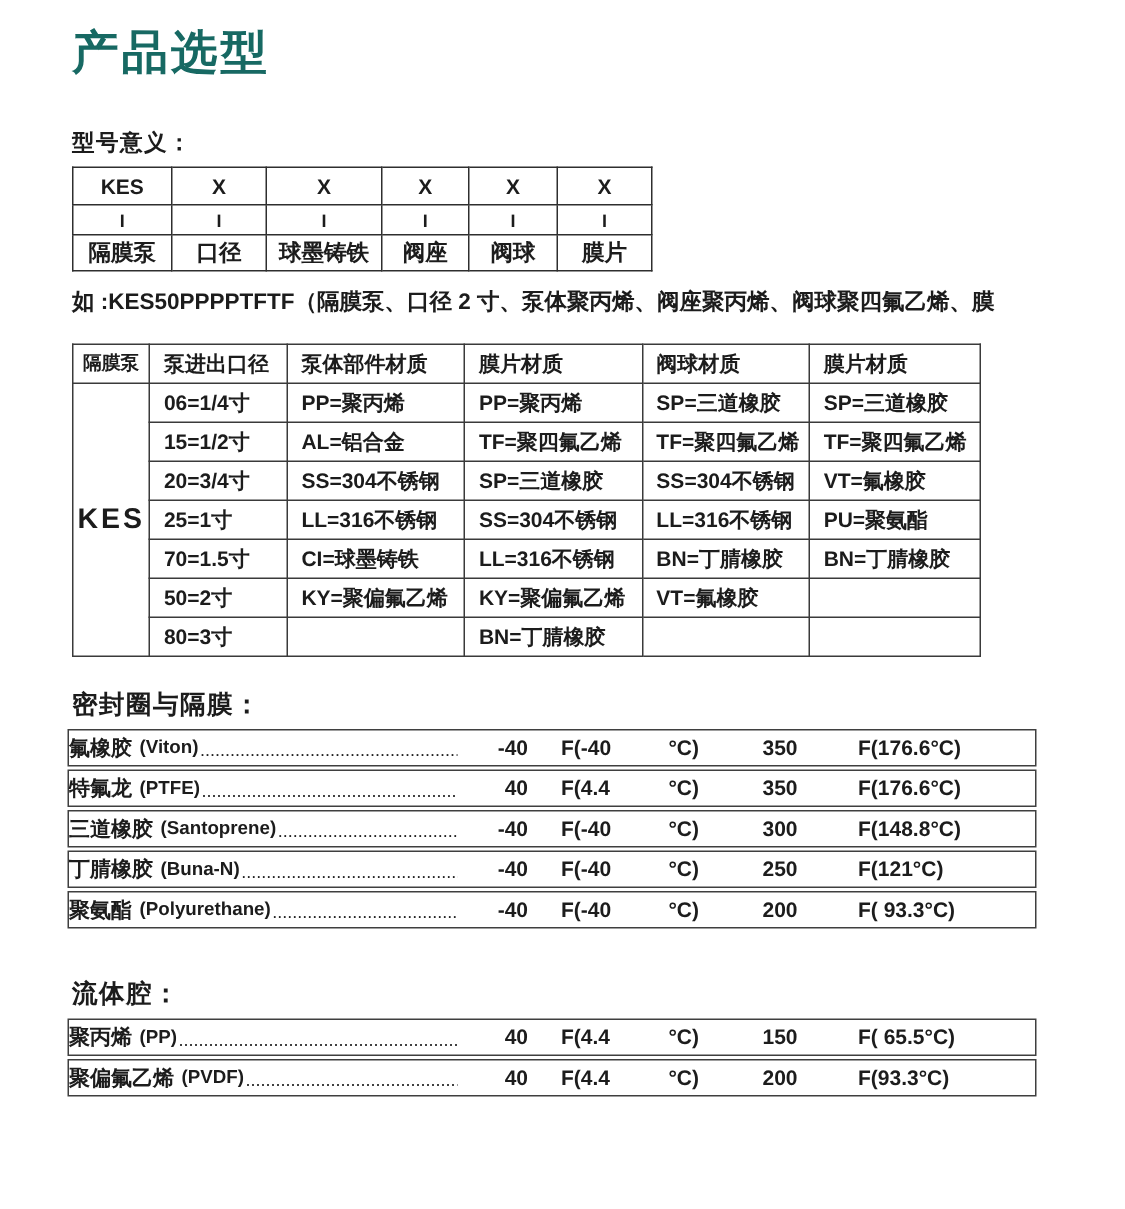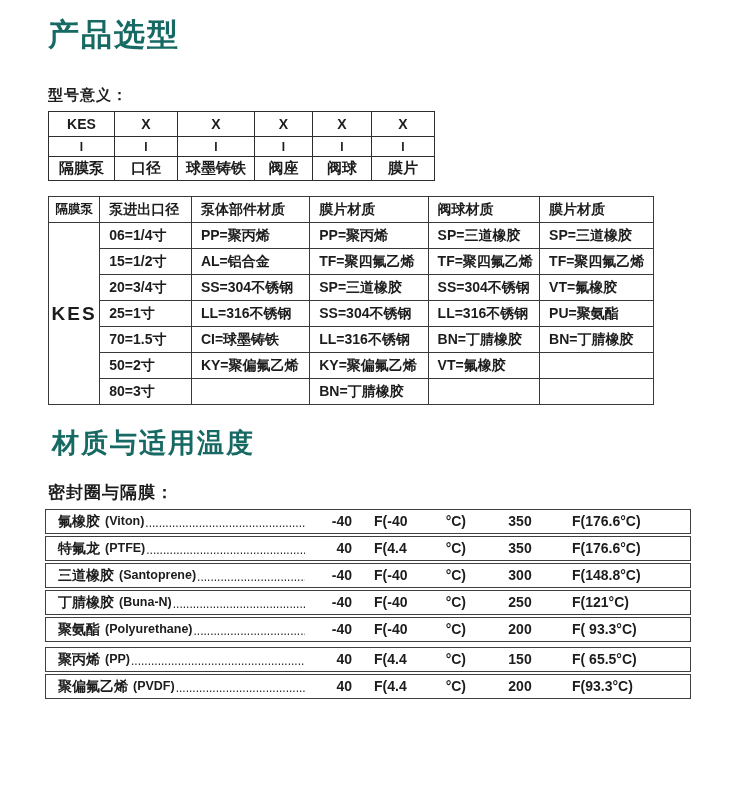--- a/index.html
+++ b/index.html
@@ -35,21 +35,21 @@
     overflow:hidden; white-space:nowrap;
   }
   table.sel th.hc { text-align:center; padding:0; font-size:12.5px; }
   table.sel td.kes { text-align:center; padding:0; font-size:19px; font-weight:bold; letter-spacing:2px; }
 
   
   .ttable { width:646px; margin-top:5px; margin-left:-3px; }
   .trow {
     display:flex; align-items:center; box-sizing:border-box;
     height:25px; border:1.4px solid #3f3f3f; margin-top:2px;
-    padding:0 10px 0 12px; font-size:14px; font-weight:bold; line-height:25px;
+    padding:0 10px 0 0; font-size:14px; font-weight:bold; line-height:25px;
   }
   .trow:first-child { margin-top:0; }
   .nzh { white-space:nowrap; }
   .nen { margin-left:5px; font-size:12.5px; font-weight:600; white-space:nowrap;text-align:center; }
   .dots { flex:1; overflow:hidden; white-space:nowrap; font-weight:normal; font-size:12px; color:#222; transform:translateY(2px); margin:0 1px; }
   .dots::after { content:"......................................................................................................................................................."; }
   .cminf { width:46px; text-align:right; white-space:pre; }
   .cminc { width:92px; margin-left:22px; display:flex; justify-content:space-between;gap:32px; }
   .cmaxf { width:56px; margin-left:26px; text-align:center; }
   .cmaxc { width:108px; margin-left:24px; display:flex; justify-content:flex-start; }
@@ -96,20 +96,21 @@
         <td>口径</td>
         <td>球墨铸铁</td>
         <td>阀座</td>
         <td>阀球</td>
         <td>膜片</td>
       </tr>
     </tbody>
   </table>
 
   <div class="example">
+    <div>如 :KES50PPPPTFTF（隔膜泵、口径 2 寸、泵体聚丙烯、阀座聚丙烯、阀球聚四氟乙烯、膜</div>
   </div>
 
   <table class="sel">
     <colgroup>
       <col style="width:55px">
         <col style="width:100px">
         <col style="width:126px">
       <col style="width:126px">
         <col style="width:116px">
         <col style="width:120px">
@@ -169,21 +170,20 @@
       <tr>
         <td>80=3寸</td>
         <td></td>
         <td>BN=丁腈橡胶</td>
         <td></td>
         <td></td>
       </tr>
     </tbody>
   </table>
 
-  <h2 class="title2">材质与适用温度</h2>
 
   <div class="sec-label2">密封圈与隔膜：</div>
 
   <div class="ttable">
     <div class="trow">
       <span class="nzh">氟橡胶</span>
       <span class="nen">(Viton)</span>
       <span class="dots"></span>
       <span class="cminf">-40</span>
       <span class="cminc">
@@ -251,20 +251,21 @@
           <span>°C)</span>
         </span>
       <span class="cmaxf">200</span>
       <span class="cmaxc">
           <span class="pre">F( 93.3</span>
           <span>°C)</span>
         </span>
     </div>
   </div>
 
+  <div class="sec-label2 fluid-label">流体腔：</div>
 
   <div class="ttable">
     <div class="trow">
       <span class="nzh">聚丙烯</span>
       <span class="nen">(PP)</span>
       <span class="dots"></span>
       <span class="cminf">40</span>
       <span class="cminc">
           <span class="pre">F(4.4</span>
           <span>°C)</span>

